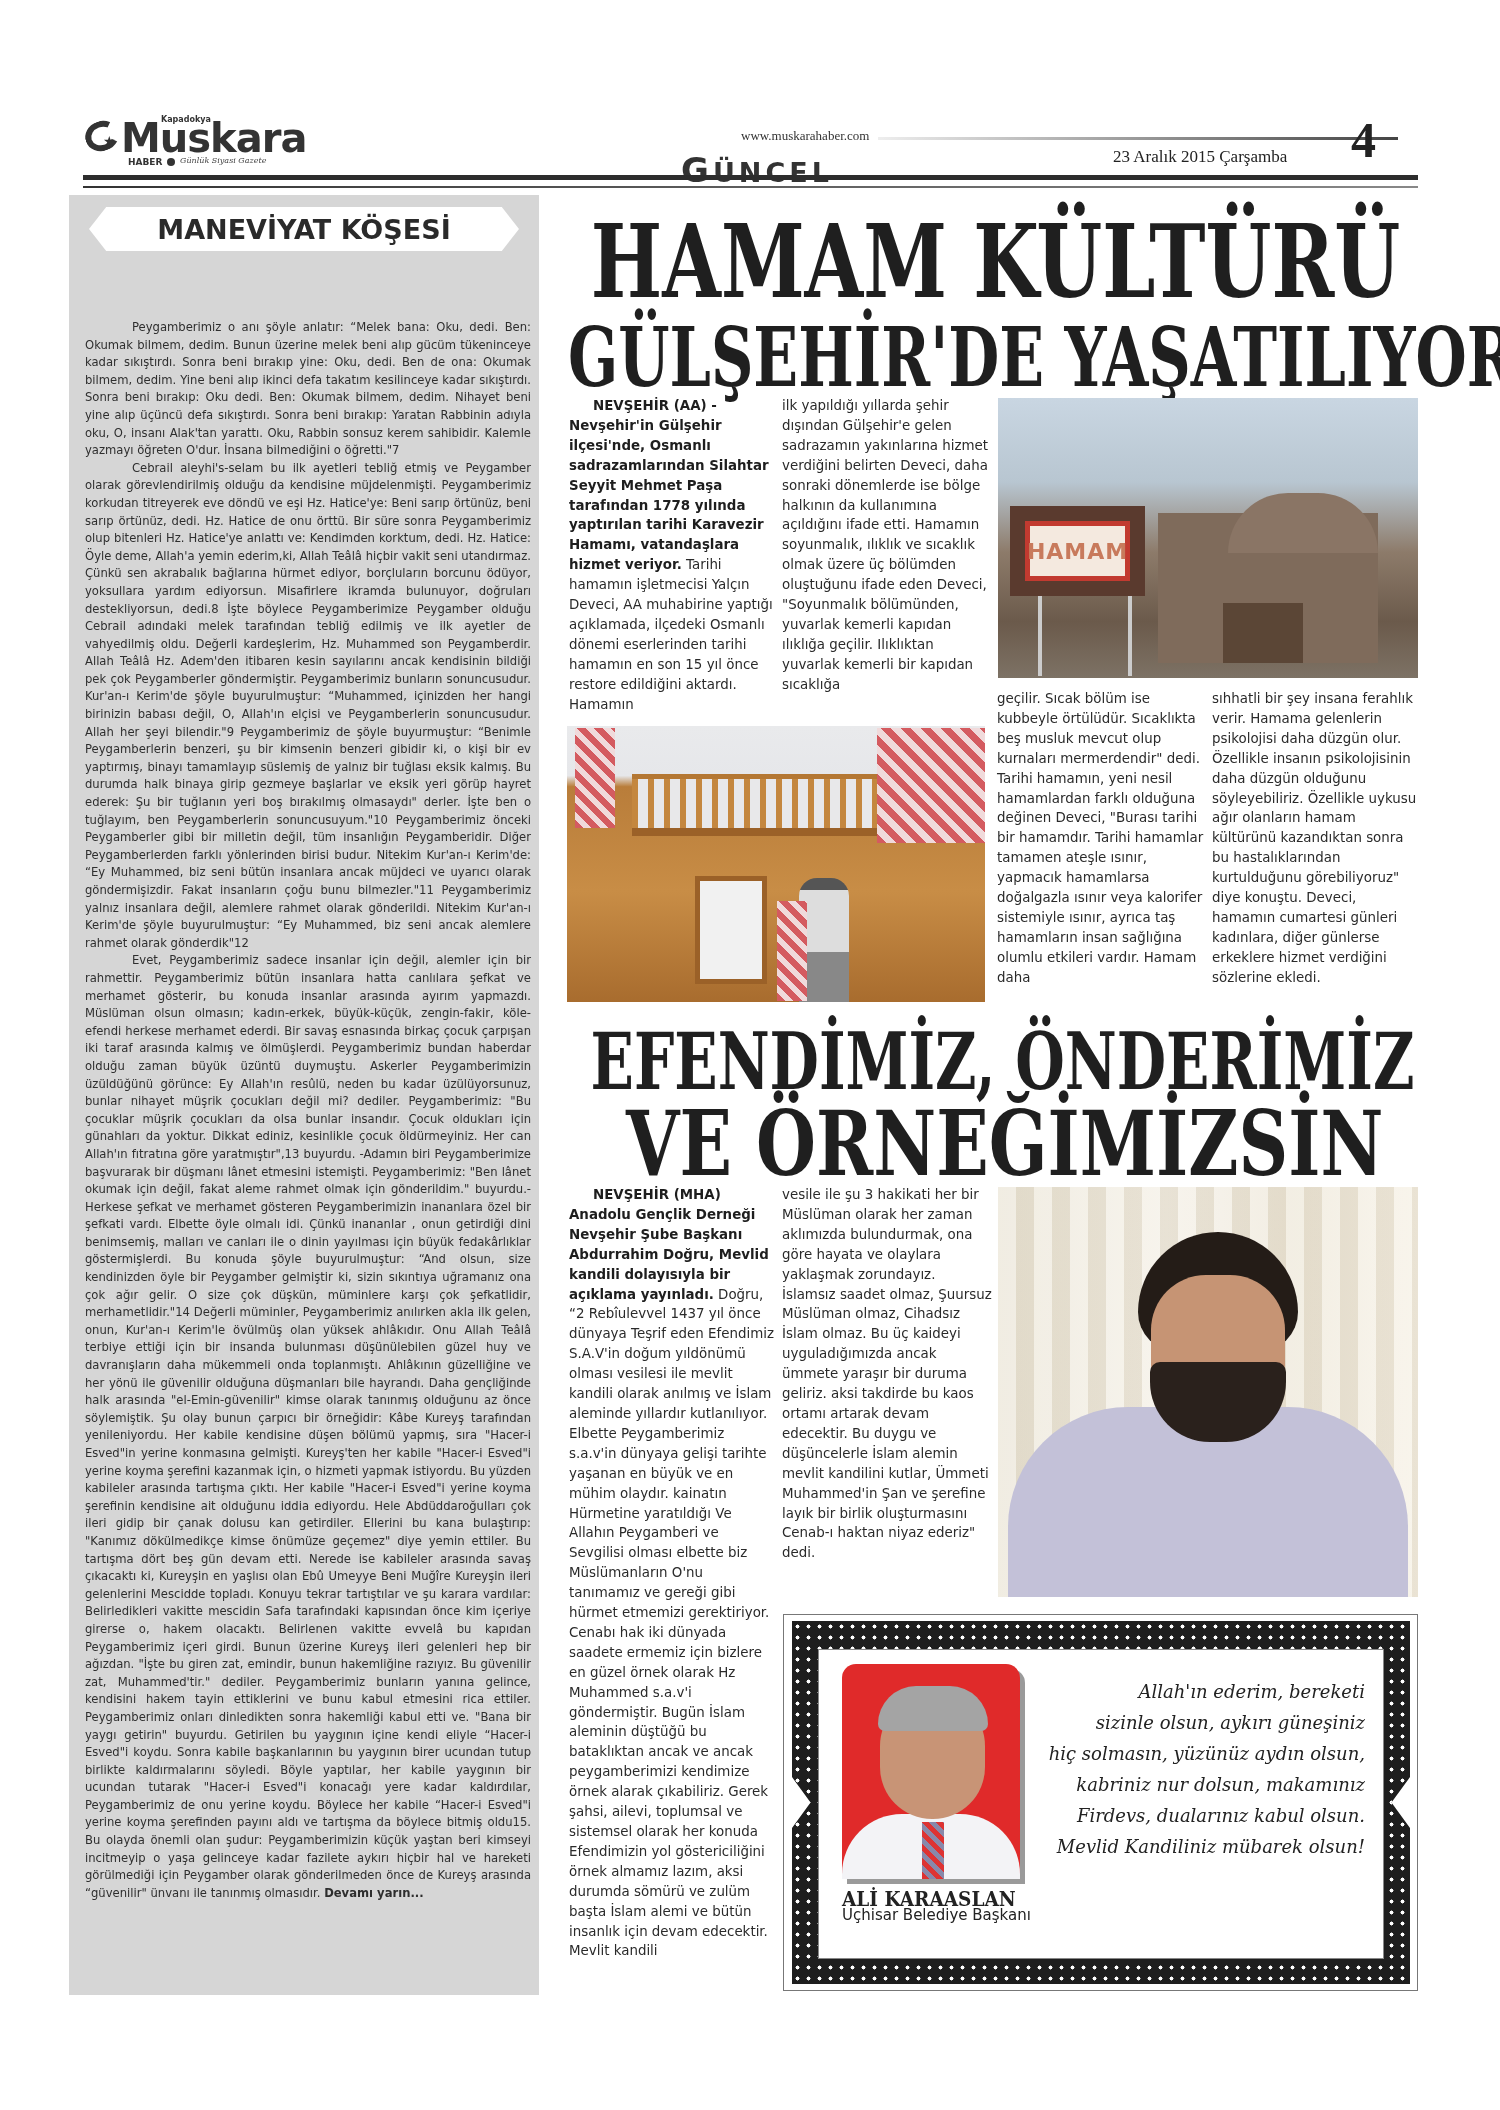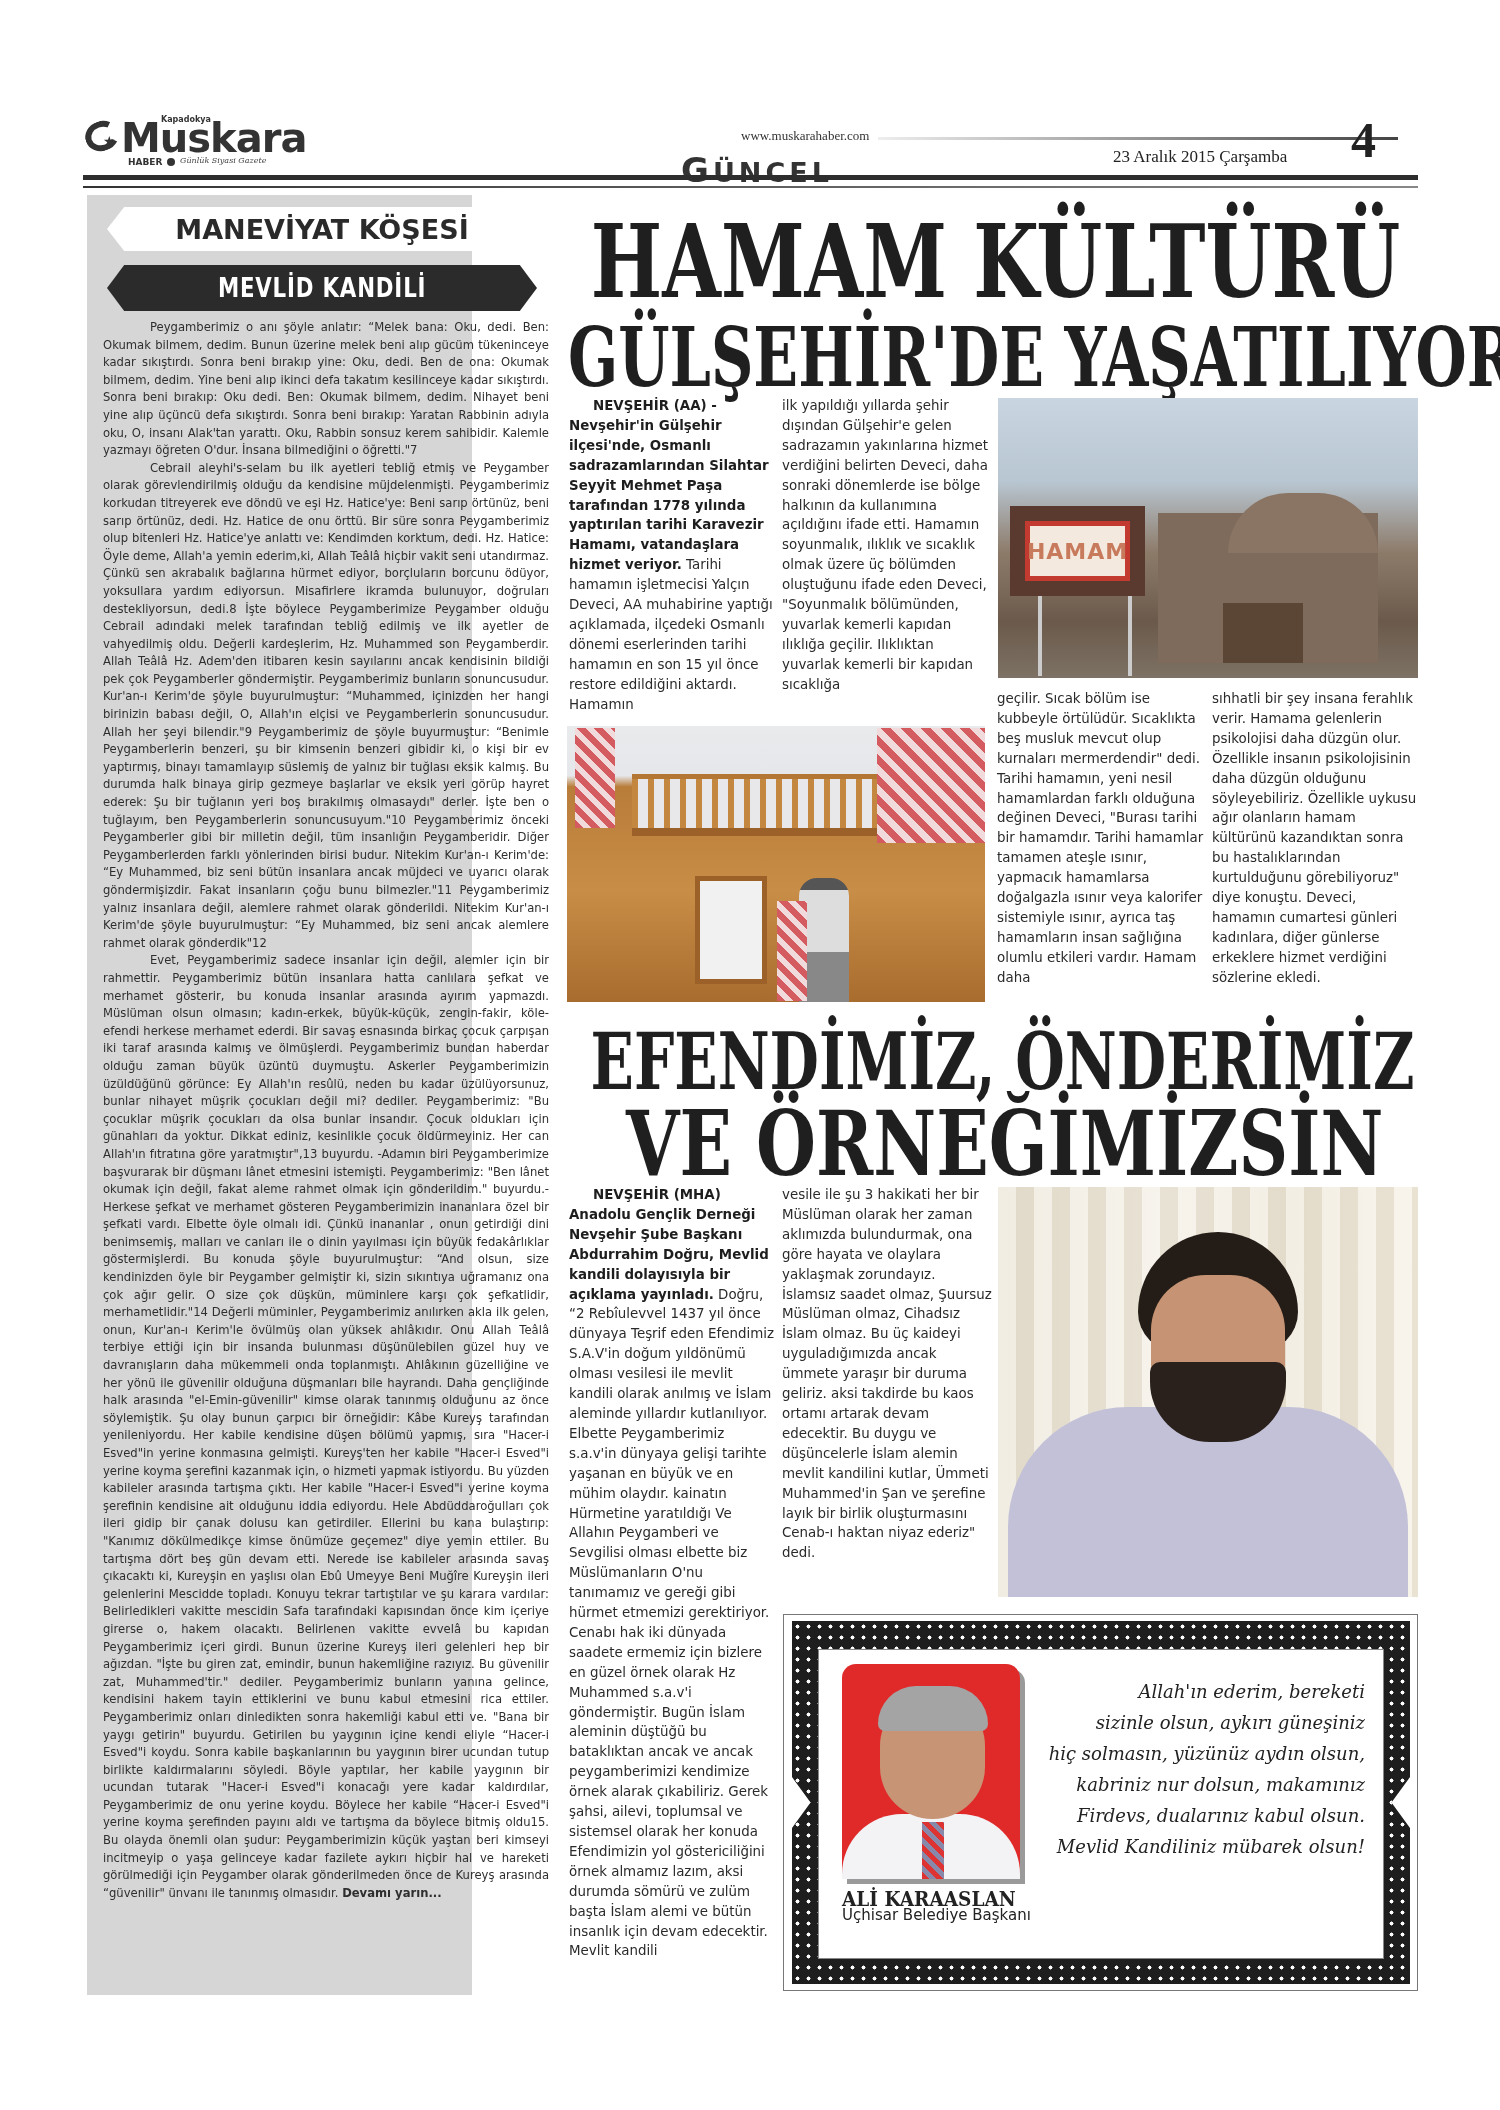--- a/index.html
+++ b/index.html
@@ -21,21 +21,21 @@
   .section-name .big-g { font-size: 34px; }
   .website { position: absolute; left: 658px; top: 13px; font-family: "Liberation Serif", serif; font-size: 13px; color: #333; }
   .website-line { position: absolute; left: 795px; top: 22px; width: 520px; height: 3px; background: linear-gradient(to right, #eee, #444); }
   .issue-date { position: absolute; left: 1030px; top: 32px; font-family: "Liberation Serif", serif; font-size: 17px; color: #222; }
   .page-number { position: absolute; left: 1268px; top: -4px; font-family: "Liberation Serif", serif; font-weight: bold; font-size: 50px; color: #222; }
 
   .rule-thick { position: absolute; left: 83px; top: 175px; width: 1335px; height: 5px; background: #2d2d2d; }
   .rule-thin { position: absolute; left: 83px; top: 186px; width: 1335px; height: 2px; background: linear-gradient(to right, #333, #888); }
 
   
-  .left-col { position: absolute; left: 87px; top: 195px; width: 385px; height: 1800px; background: #d6d6d6; }
+  .left-col { position: absolute; left: 69px; top: 195px; width: 470px; height: 1800px; background: #d6d6d6; }
   .banner-light { position: absolute; left: 20px; top: 12px; width: 430px; height: 44px; background: #fff; clip-path: polygon(4% 0, 96% 0, 100% 50%, 96% 100%, 4% 100%, 0 50%); display: flex; align-items: center; justify-content: center; }
   .banner-light span { font-family: "DejaVu Sans", sans-serif; font-weight: bold; font-size: 27px; color: #2a2a2a; letter-spacing: 0px; }
   .banner-dark { position: absolute; left: 20px; top: 70px; width: 430px; height: 46px; background: #2b2b2b; clip-path: polygon(4% 0, 96% 0, 100% 50%, 96% 100%, 4% 100%, 0 50%); display: flex; align-items: center; justify-content: center; }
   .banner-dark span { font-family: "DejaVu Sans", sans-serif; font-weight: bold; font-size: 26px; color: #fff; letter-spacing: 1px; transform: scaleX(0.82); }
   .left-text { position: absolute; left: 16px; top: 124px; width: 446px; font-family: "DejaVu Sans", sans-serif; font-size: 11.6px; line-height: 17.6px; text-align: justify; color: #2e2e2e; }
   .left-text p { text-indent: 47px; }
   .left-text b { font-weight: bold; }
 
   
   .headline { position: absolute; font-family: "DejaVu Serif", serif; font-weight: bold; color: #1f1f1f; text-align: center; white-space: nowrap; transform-origin: left top; line-height: 1; }
@@ -114,23 +114,20 @@
   <div class="issue-date">23 Aralık 2015 Çarşamba</div>
   <div class="page-number">4</div>
 </div>
 <div class="rule-thick"></div>
 <div class="rule-thin"></div>
 
 <div class="left-col">
   <div class="banner-light">
       <span>MANEVİYAT KÖŞESİ</span>
     </div>
-  <div class="banner-dark">
-      <span>MEVLİD KANDİLİ</span>
-    </div>
   <div class="left-text">
     <p>Peygamberimiz o anı şöyle anlatır: “Melek bana: Oku, dedi. Ben: Okumak bilmem, dedim. Bunun üzerine melek beni alıp gücüm tükeninceye kadar sıkıştırdı. Sonra beni bırakıp yine: Oku, dedi. Ben de ona: Okumak bilmem, dedim. Yine beni alıp ikinci defa takatım kesilinceye kadar sıkıştırdı. Sonra beni bırakıp: Oku dedi. Ben: Okumak bilmem, dedim. Nihayet beni yine alıp üçüncü defa sıkıştırdı. Sonra beni bırakıp: Yaratan Rabbinin adıyla oku, O, insanı Alak'tan yarattı. Oku, Rabbin sonsuz kerem sahibidir. Kalemle yazmayı öğreten O'dur. İnsana bilmediğini o öğretti."7</p>
     <p>Cebrail aleyhi's-selam bu ilk ayetleri tebliğ etmiş ve Peygamber olarak görevlendirilmiş olduğu da kendisine müjdelenmişti. Peygamberimiz korkudan titreyerek eve döndü ve eşi Hz. Hatice'ye: Beni sarıp örtünüz, beni sarıp örtünüz, dedi. Hz. Hatice de onu örttü. Bir süre sonra Peygamberimiz olup bitenleri Hz. Hatice'ye anlattı ve: Kendimden korktum, dedi. Hz. Hatice: Öyle deme, Allah'a yemin ederim,ki, Allah Teâlâ hiçbir vakit seni utandırmaz. Çünkü sen akrabalık bağlarına hürmet ediyor, borçluların borcunu ödüyor, yoksullara yardım ediyorsun. Misafirlere ikramda bulunuyor, doğruları destekliyorsun, dedi.8 İşte böylece Peygamberimize Peygamber olduğu Cebrail adındaki melek tarafından tebliğ edilmiş ve ilk ayetler de vahyedilmiş oldu. Değerli kardeşlerim, Hz. Muhammed son Peygamberdir. Allah Teâlâ Hz. Adem'den itibaren kesin sayılarını ancak kendisinin bildiği pek çok Peygamberler göndermiştir. Peygamberimiz bunların sonuncusudur. Kur'an-ı Kerim'de şöyle buyurulmuştur: “Muhammed, içinizden her hangi birinizin babası değil, O, Allah'ın elçisi ve Peygamberlerin sonuncusudur. Allah her şeyi bilendir."9 Peygamberimiz de şöyle buyurmuştur: “Benimle Peygamberlerin benzeri, şu bir kimsenin benzeri gibidir ki, o kişi bir ev yaptırmış, binayı tamamlayıp süslemiş de yalnız bir tuğlası eksik kalmış. Bu durumda halk binaya girip gezmeye başlarlar ve eksik yeri görüp hayret ederek: Şu bir tuğlanın yeri boş bırakılmış olmasaydı" derler. İşte ben o tuğlayım, ben Peygamberlerin sonuncusuyum."10 Peygamberimiz önceki Peygamberler gibi bir milletin değil, tüm insanlığın Peygamberidir. Diğer Peygamberlerden farklı yönlerinden birisi budur. Nitekim Kur'an-ı Kerim'de: “Ey Muhammed, biz seni bütün insanlara ancak müjdeci ve uyarıcı olarak göndermişizdir. Fakat insanların çoğu bunu bilmezler."11 Peygamberimiz yalnız insanlara değil, alemlere rahmet olarak gönderildi. Nitekim Kur'an-ı Kerim'de şöyle buyurulmuştur: “Ey Muhammed, biz seni ancak alemlere rahmet olarak gönderdik"12</p>
     <p><span>Evet, Peygamberimiz sadece insanlar için değil, alemler için bir rahmettir. Peygamberimiz bütün insanlara hatta canlılara şefkat ve merhamet gösterir, bu konuda insanlar arasında ayırım yapmazdı. Müslüman olsun olmasın; kadın-erkek, büyük-küçük, zengin-fakir, köle-efendi herkese merhamet ederdi. Bir savaş esnasında birkaç çocuk çarpışan iki taraf arasında kalmış ve ölmüşlerdi. Peygamberimiz bundan haberdar olduğu zaman büyük üzüntü duymuştu. Askerler Peygamberimizin üzüldüğünü görünce: Ey Allah'ın resûlü, neden bu kadar üzülüyorsunuz, bunlar nihayet müşrik çocukları değil mi? dediler. Peygamberimiz: "Bu çocuklar müşrik çocukları da olsa bunlar insandır. Çocuk oldukları için günahları da yoktur. Dikkat ediniz, kesinlikle çocuk öldürmeyiniz. Her can Allah'ın fıtratına göre yaratmıştır",13 buyurdu. -Adamın biri Peygamberimize başvurarak bir düşmanı lânet etmesini istemişti. Peygamberimiz: "Ben lânet okumak için değil, fakat aleme rahmet olmak için gönderildim." buyurdu.- Herkese şefkat ve merhamet gösteren Peygamberimizin inananlara özel bir şefkati vardı. Elbette öyle olmalı idi. Çünkü inananlar , onun getirdiği dini benimsemiş, malları ve canları ile o dinin yayılması için büyük fedakârlıklar göstermişlerdi. Bu konuda şöyle buyurulmuştur: “And olsun, size kendinizden öyle bir Peygamber gelmiştir ki, sizin sıkıntıya uğramanız ona çok ağır gelir. O size çok düşkün, müminlere karşı çok şefkatlidir, merhametlidir."14 Değerli müminler, Peygamberimiz anılırken akla ilk gelen, onun, Kur'an-ı Kerim'le övülmüş olan yüksek ahlâkıdır. Onu Allah Teâlâ terbiye ettiği için bir insanda bulunması düşünülebilen güzel huy ve davranışların daha mükemmeli onda toplanmıştı. Ahlâkının güzelliğine ve her yönü ile güvenilir olduğuna düşmanları bile hayrandı. Daha gençliğinde halk arasında "el-Emin-güvenilir" kimse olarak tanınmış olduğunu az önce söylemiştik. Şu olay bunun çarpıcı bir örneğidir: Kâbe Kureyş tarafından yenileniyordu. Her kabile kendisine düşen bölümü yapmış, sıra "Hacer-i Esved"in yerine konmasına gelmişti. Kureyş'ten her kabile "Hacer-i Esved"i yerine koyma şerefini kazanmak için, o hizmeti yapmak istiyordu. Bu yüzden kabileler arasında tartışma çıktı. Her kabile "Hacer-i Esved"i yerine koyma şerefinin kendisine ait olduğunu iddia ediyordu. Hele Abdüddaroğulları çok ileri gidip bir çanak dolusu kan getirdiler. Ellerini bu kana bulaştırıp: "Kanımız dökülmedikçe kimse önümüze geçemez" diye yemin ettiler. Bu tartışma dört beş gün devam etti. Nerede ise kabileler arasında savaş çıkacaktı ki, Kureyşin en yaşlısı olan Ebû Umeyye Beni Muğîre Kureyşin ileri gelenlerini Mescidde topladı. Konuyu tekrar tartıştılar ve şu karara vardılar: Belirledikleri vakitte mescidin Safa tarafındaki kapısından önce kim içeriye girerse o, hakem olacaktı. Belirlenen vakitte evvelâ bu kapıdan Peygamberimiz içeri girdi. Bunun üzerine Kureyş ileri gelenleri hep bir ağızdan. "İşte bu giren zat, emindir, bunun hakemliğine razıyız. Bu güvenilir zat, Muhammed'tir." dediler. Peygamberimiz bunların yanına gelince, kendisini hakem tayin ettiklerini ve bunu kabul etmesini rica ettiler. Peygamberimiz onları dinledikten sonra hakemliği kabul etti ve. "Bana bir yaygı getirin" buyurdu. Getirilen bu yaygının içine kendi eliyle “Hacer-i Esved"i koydu. Sonra kabile başkanlarının bu yaygının birer ucundan tutup birlikte kaldırmalarını söyledi. Böyle yaptılar, her kabile yaygının bir ucundan tutarak "Hacer-i Esved"i konacağı yere kadar kaldırdılar, Peygamberimiz de onu yerine koydu. Böylece her kabile “Hacer-i Esved"i yerine koyma şerefinden payını aldı ve tartışma da böylece bitmiş oldu15. Bu olayda önemli olan şudur: Peygamberimizin küçük yaştan beri kimseyi incitmeyip o yaşa gelinceye kadar fazilete aykırı hiçbir hal ve hareketi görülmediği için Peygamber olarak gönderilmeden önce de Kureyş arasında “güvenilir" ünvanı ile tanınmış olmasıdır.</span> <b>Devamı yarın...</b></p>
   </div>
 </div>
 
 <div class="headline h1a">HAMAM KÜLTÜRÜ</div>
 <div class="headline h1b">GÜLŞEHİR'DE YAŞATILIYOR</div>
 

